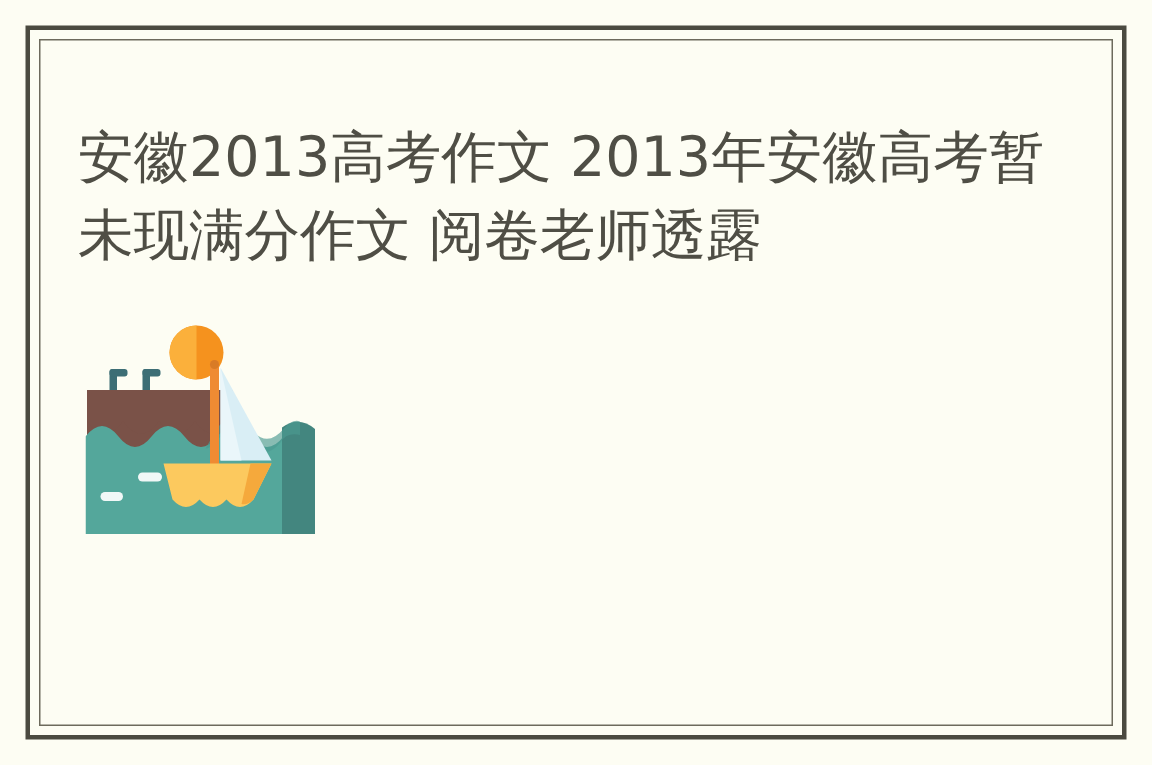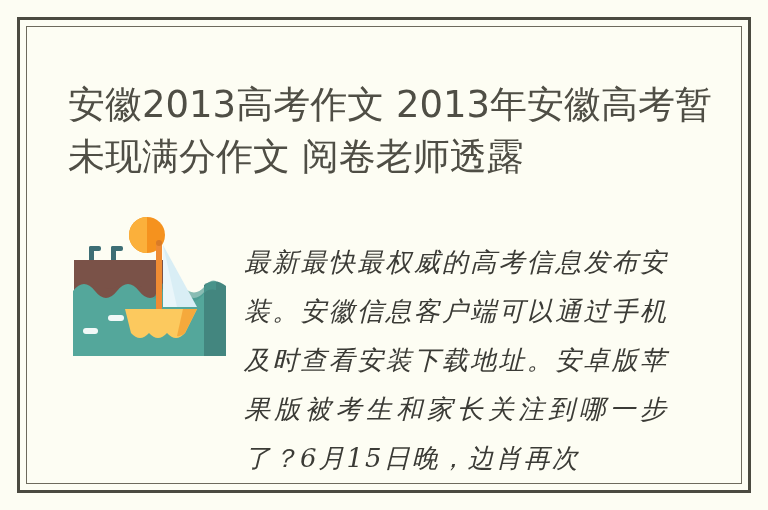--- a/index.html
+++ b/index.html
@@ -38,21 +38,21 @@
     top: 26px;
     width: 716px;
     height: 458px;
     border: 1px solid #6d6a5c;
     box-sizing: border-box;
   }
 
   
   .content {
     position: absolute;
-    left: 42px;
+    left: 26px;
     top: 26px;
     width: 716px;
     height: 330px;
     box-sizing: border-box;
   }
 
   
   .headline {
     position: absolute;
     left: 26px;
@@ -146,16 +146,15 @@
           <path d="M110 106 L124 106 L112 130 q-4 4 -8 3 Z" fill="#f5a93c"></path>
         </g>
 
         <g fill="#ffffff">
           <rect x="10" y="125" width="15" height="6" rx="3" opacity="0.92"></rect>
           <rect x="35" y="112" width="16" height="6" rx="3" opacity="0.92"></rect>
         </g>
       </svg>
     </div>
 
-    <p class="article-body">最新最快最权威的高考信息发布安装。安徽信息客户端可以通过手机及时查看安装下载地址。安卓版苹果版被考生和家长关注到哪一步了？6月15日晚，边肖再次</p>
 
   </div>
 </div>
 
 </body></html>

